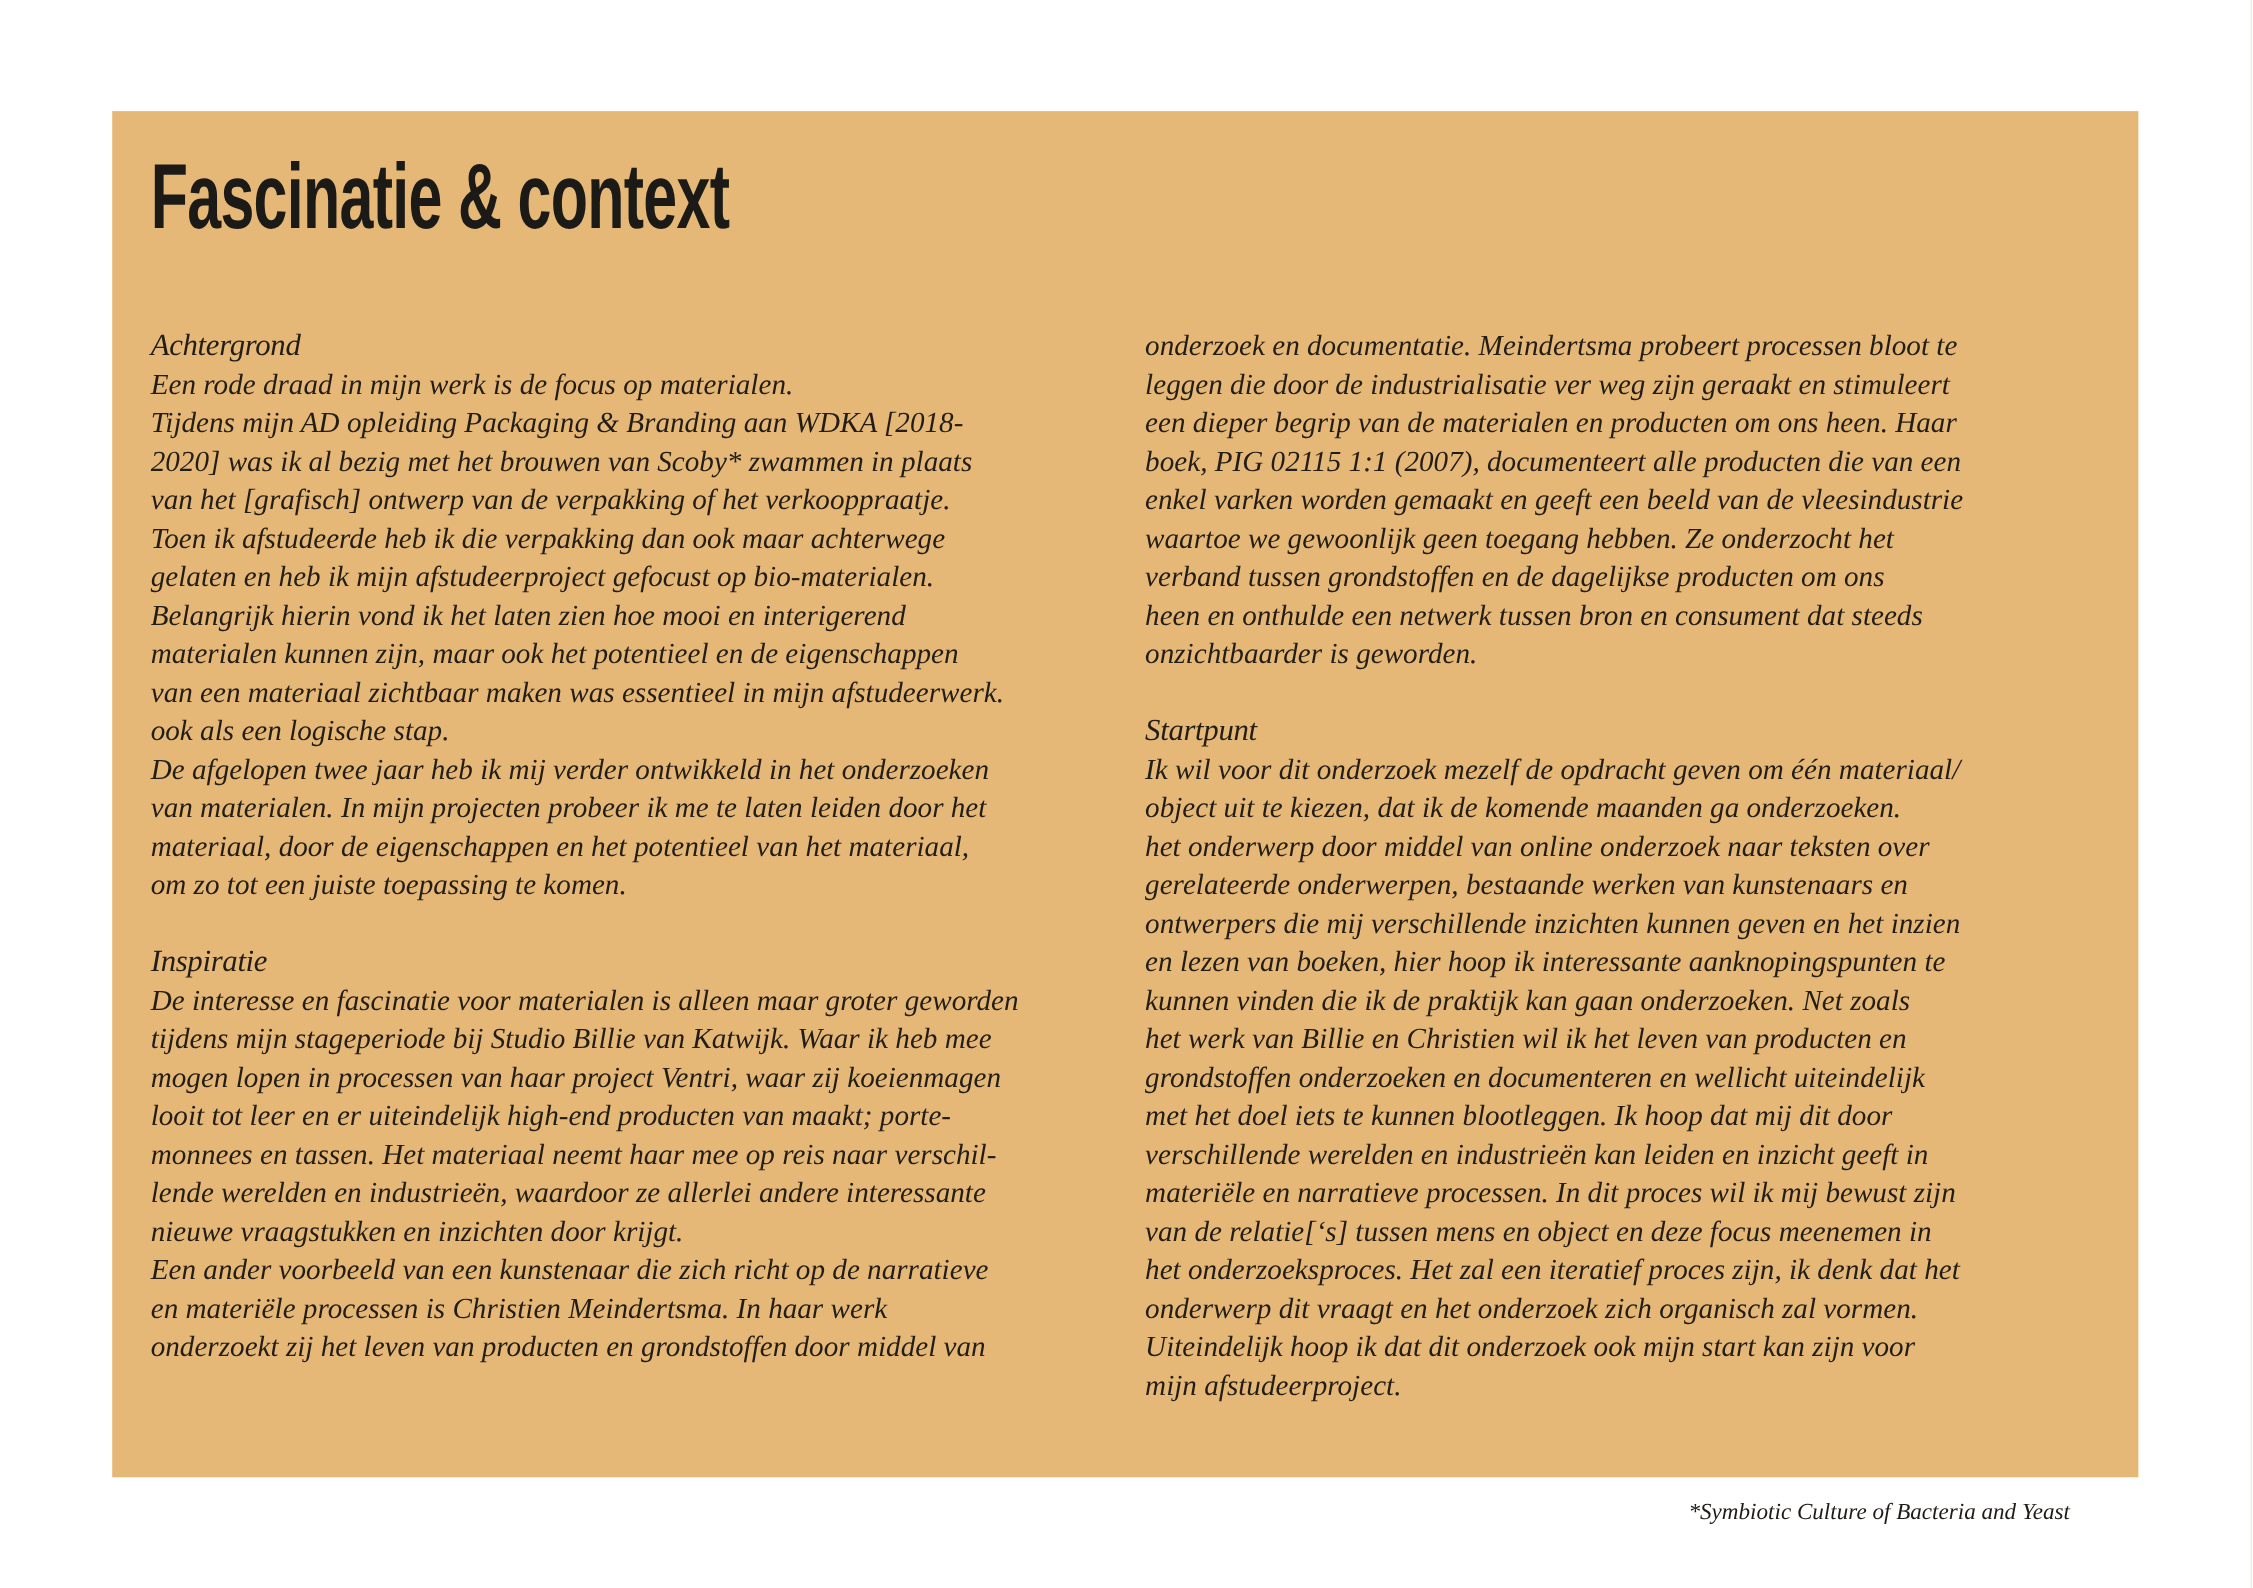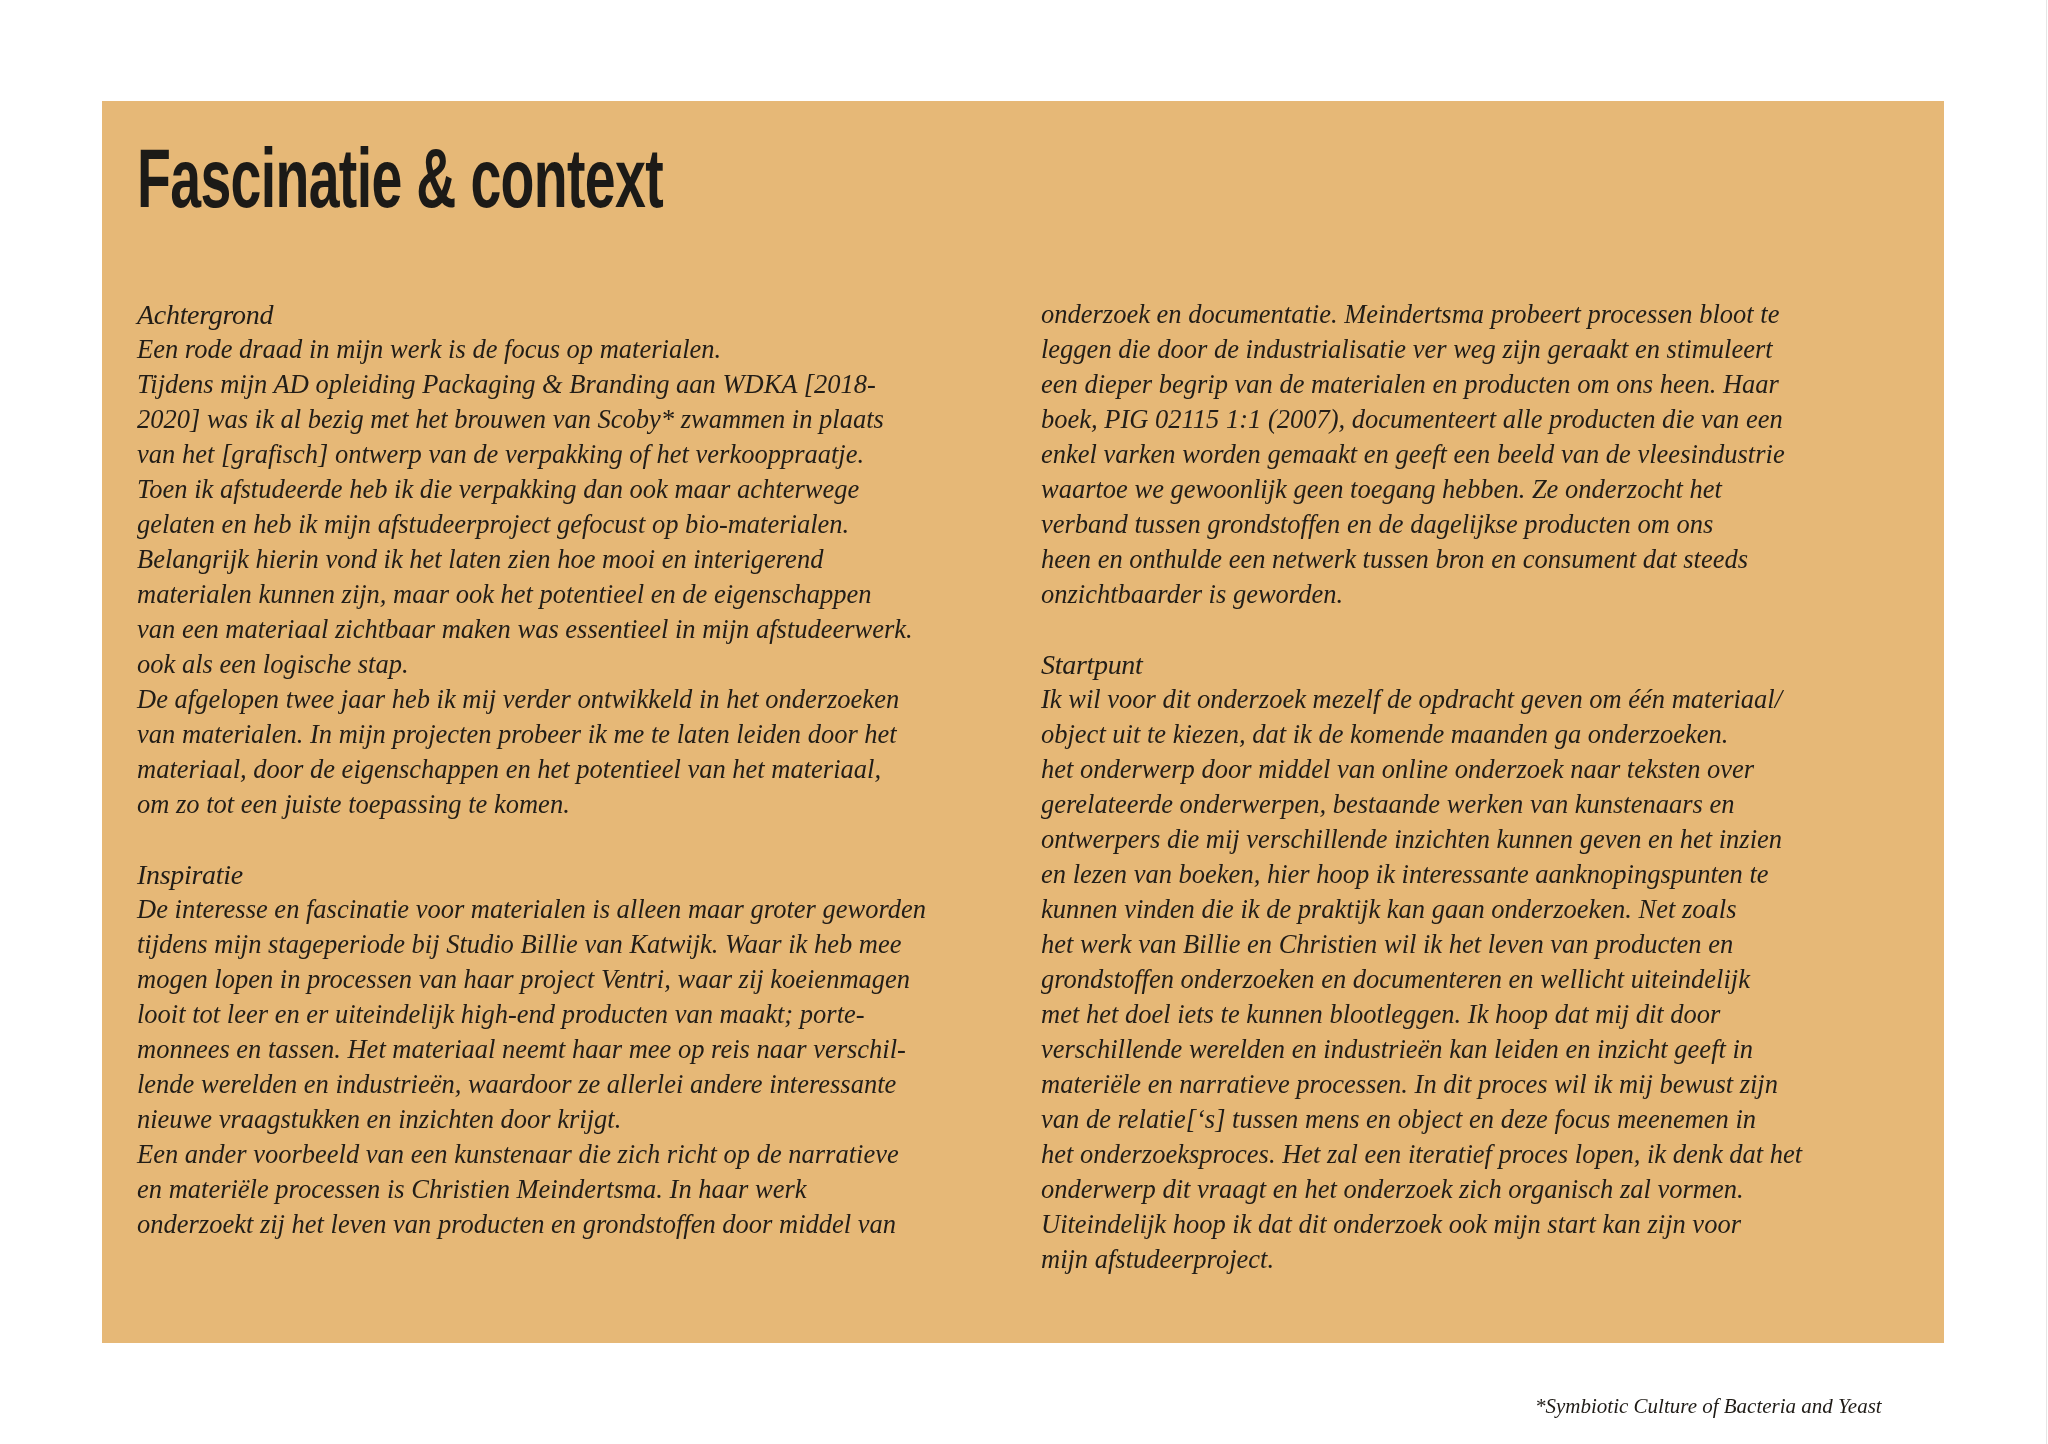--- a/index.html
+++ b/index.html
@@ -73,21 +73,20 @@
     }
     .footnote {
       position: absolute;
       left: 1535px;
       top: 1360px;
       font-style: italic;
       font-size: 21px;
       line-height: 28px;
       color: #1f1b16;
       white-space: nowrap;
-      margin-top: 32px;
     }
   </style>
 </head>
 <body>
 
 <div class="page-edge"></div>
 
 <div class="panel" style="background: rgb(230, 184, 119);"></div>
 
 <h1 class="title">Fascinatie &amp; context</h1>
@@ -154,21 +153,21 @@
         <span class="line">gerelateerde onderwerpen, bestaande werken van kunstenaars en</span>
         <span class="line">ontwerpers die mij verschillende inzichten kunnen geven en het inzien</span>
         <span class="line">en lezen van boeken, hier hoop ik interessante aanknopingspunten te</span>
         <span class="line">kunnen vinden die ik de praktijk kan gaan onderzoeken. Net zoals</span>
         <span class="line">het werk van Billie en Christien wil ik het leven van producten en</span>
         <span class="line">grondstoffen onderzoeken en documenteren en wellicht uiteindelijk</span>
         <span class="line">met het doel iets te kunnen blootleggen. Ik hoop dat mij dit door</span>
         <span class="line">verschillende werelden en industrieën kan leiden en inzicht geeft in</span>
         <span class="line">materiële en narratieve processen. In dit proces wil ik mij bewust zijn</span>
         <span class="line">van de relatie[‘s] tussen mens en object en deze focus meenemen in</span>
-        <span class="line">het onderzoeksproces. Het zal een iteratief proces lopen, ik denk dat het</span>
+        <span class="line">het onderzoeksproces. Het zal een iteratief proces zijn, ik denk dat het</span>
         <span class="line">onderwerp dit vraagt en het onderzoek zich organisch zal vormen.</span>
         <span class="line">Uiteindelijk hoop ik dat dit onderzoek ook mijn start kan zijn voor</span>
         <span class="line">mijn afstudeerproject.</span>
       </div>
   </section>
 </div>
 
 <div class="footnote">*Symbiotic Culture of Bacteria and Yeast</div>
 
 </body></html>

